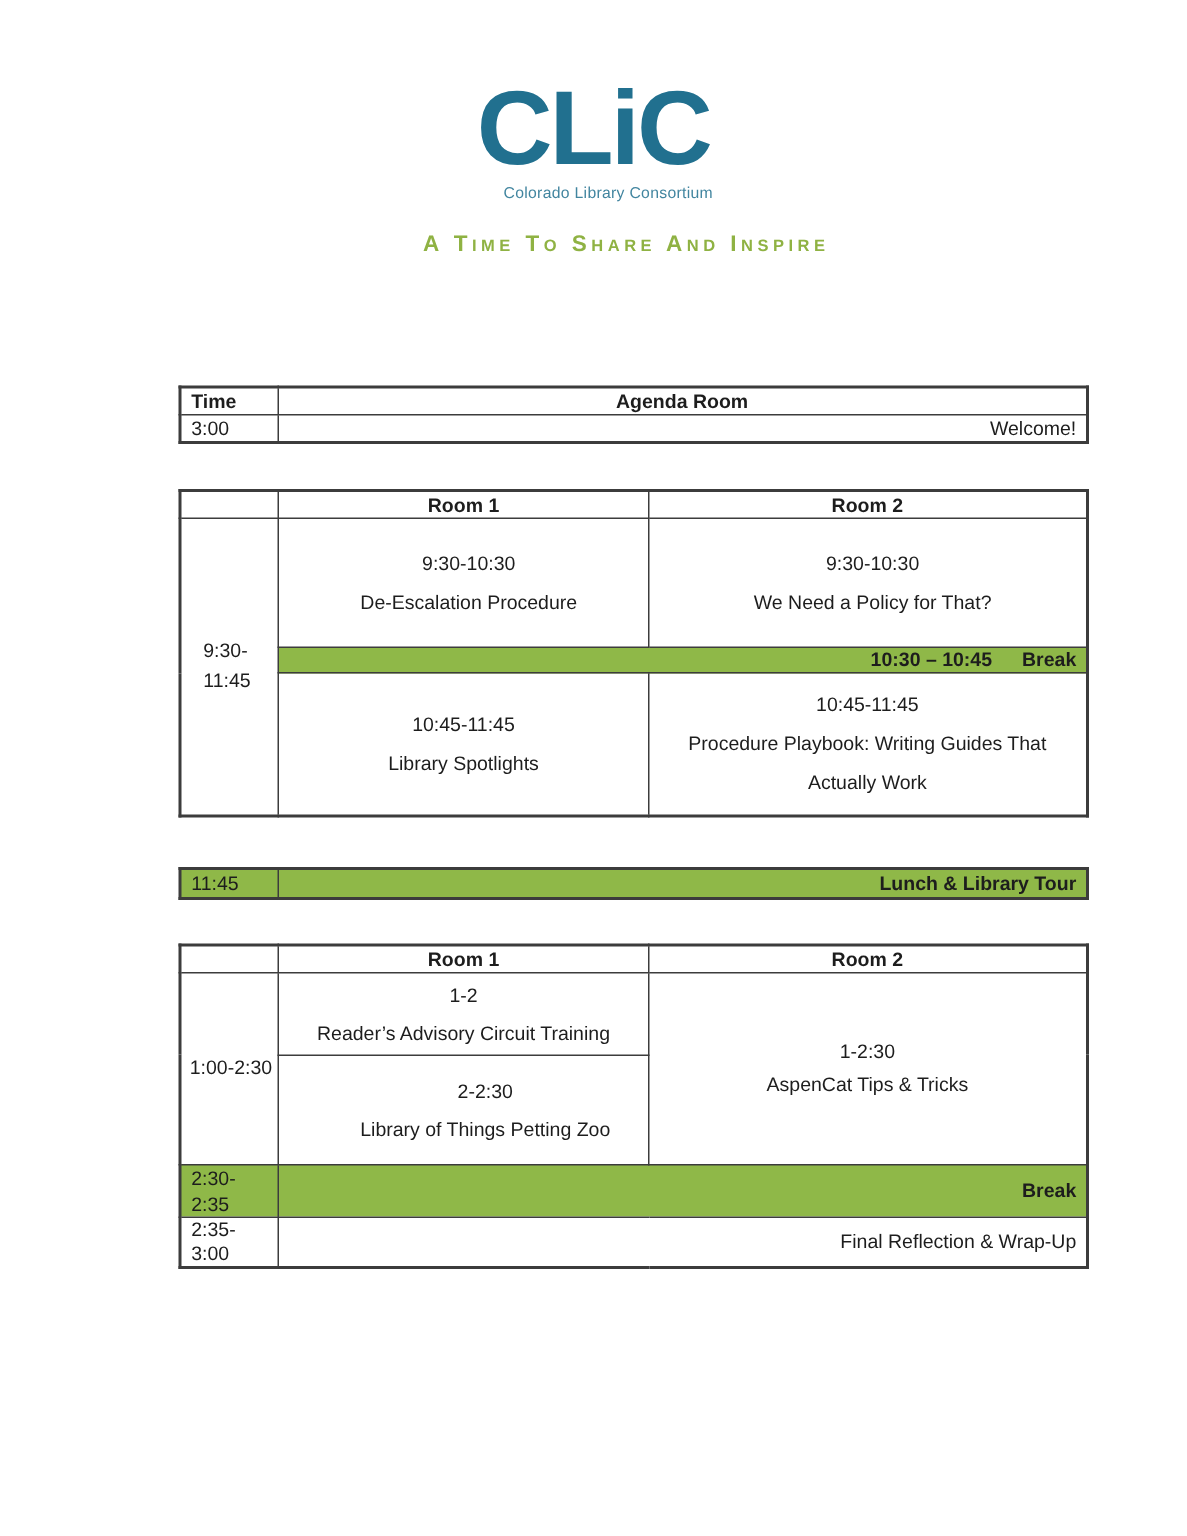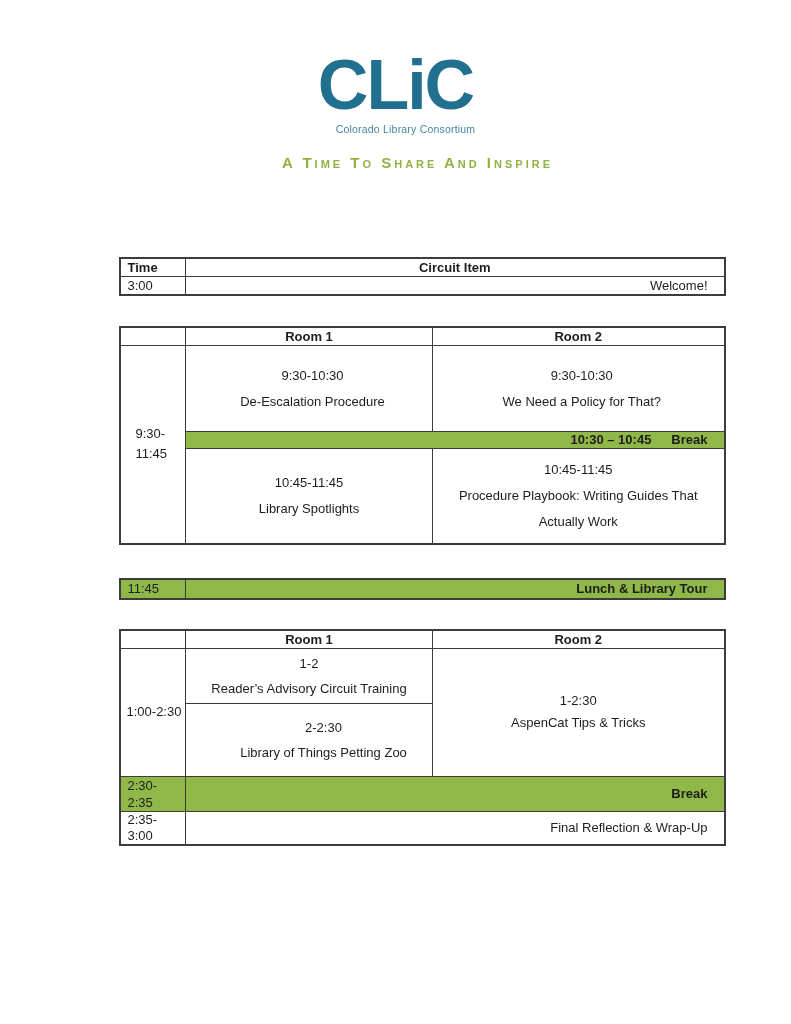--- a/index.html
+++ b/index.html
@@ -35,21 +35,21 @@
     margin:18px 0 0;font-size:15px;line-height:18px;font-weight:bold;
     color:var(--green_text);font-variant:small-caps;letter-spacing:3px;padding-left:44px;
   }
   
   .content{width:605px;margin-left:72px;}
   table{
     border-collapse:collapse;table-layout:fixed;width:605px;
     font-size:13px;color:var(--ink);
     border:2px solid var(--line);
   }
-  td,th{border:1px solid var(--line);padding:0 16px;vertical-align:middle;box-sizing:border-box;}
+  td,th{border:1px solid var(--line);padding:0 6px;vertical-align:middle;box-sizing:border-box;}
   th{font-weight:bold;text-align:center;}
   .t-welcome{margin-top:0;}
   .t-morning{margin-top:30px;}
   .t-lunch{margin-top:33px;}
   .t-afternoon{margin-top:29px;}
   .h-left{text-align:left;padding-left:7px;}
   .center{text-align:right;}
   .row-s{height:18px;line-height:17px;}
   .time-cell{
     text-align:left;padding:0 1px 0 6px;line-height:20px;
@@ -87,21 +87,21 @@
   <div class="content">
 
     <table class="t-welcome">
       <colgroup>
           <col style="width:66px">
           <col style="width:539px">
         </colgroup>
       <tbody>
           <tr class="row-s">
         <th class="h-left">Time</th>
-        <th>Circuit Item</th>
+        <th>Agenda Room</th>
       </tr>
       <tr class="row-s">
         <td class="h-left">3:00</td>
         <td class="center">Welcome!</td>
       </tr>
     </tbody>
       </table>
 
     <table class="t-morning">
       <colgroup>

